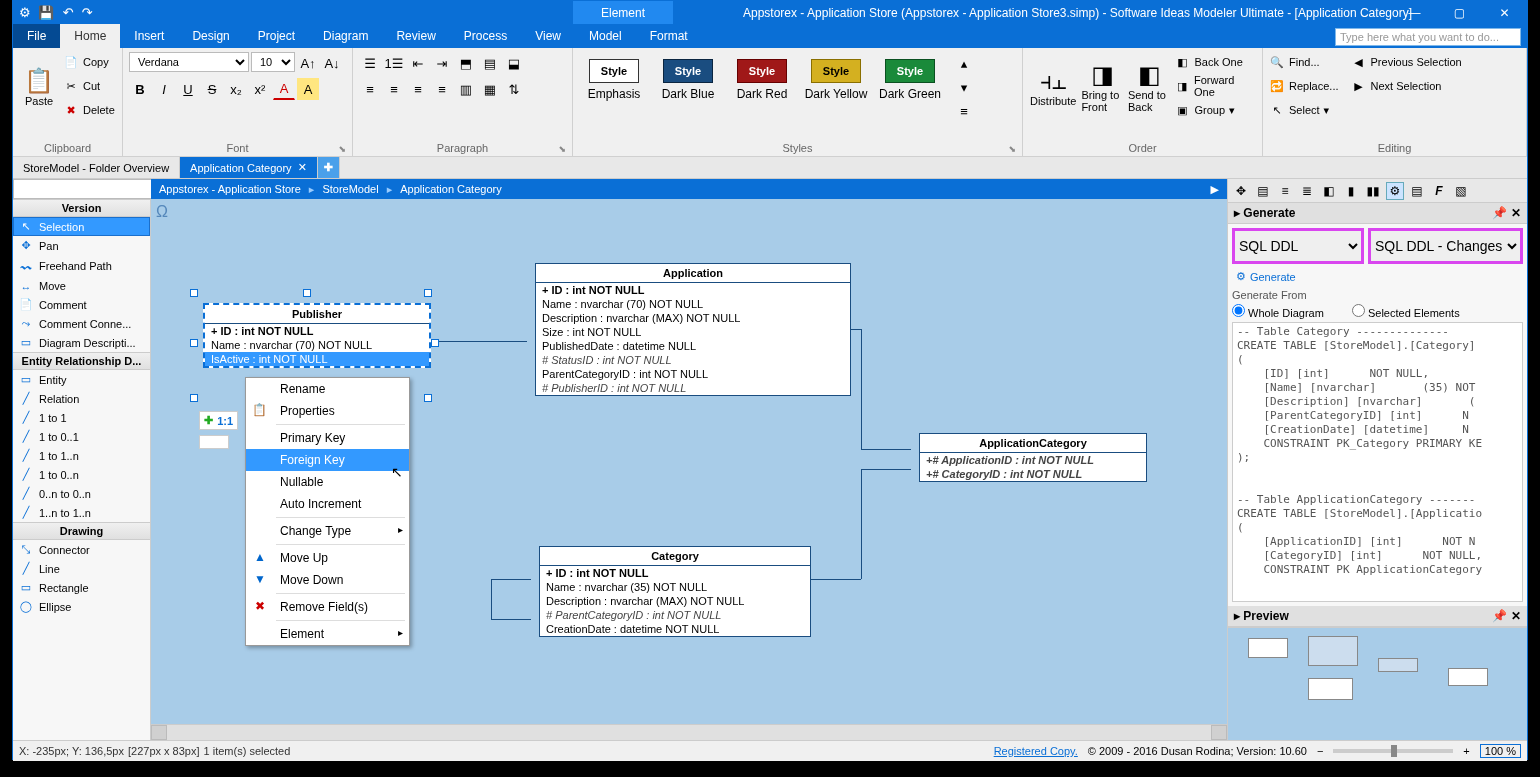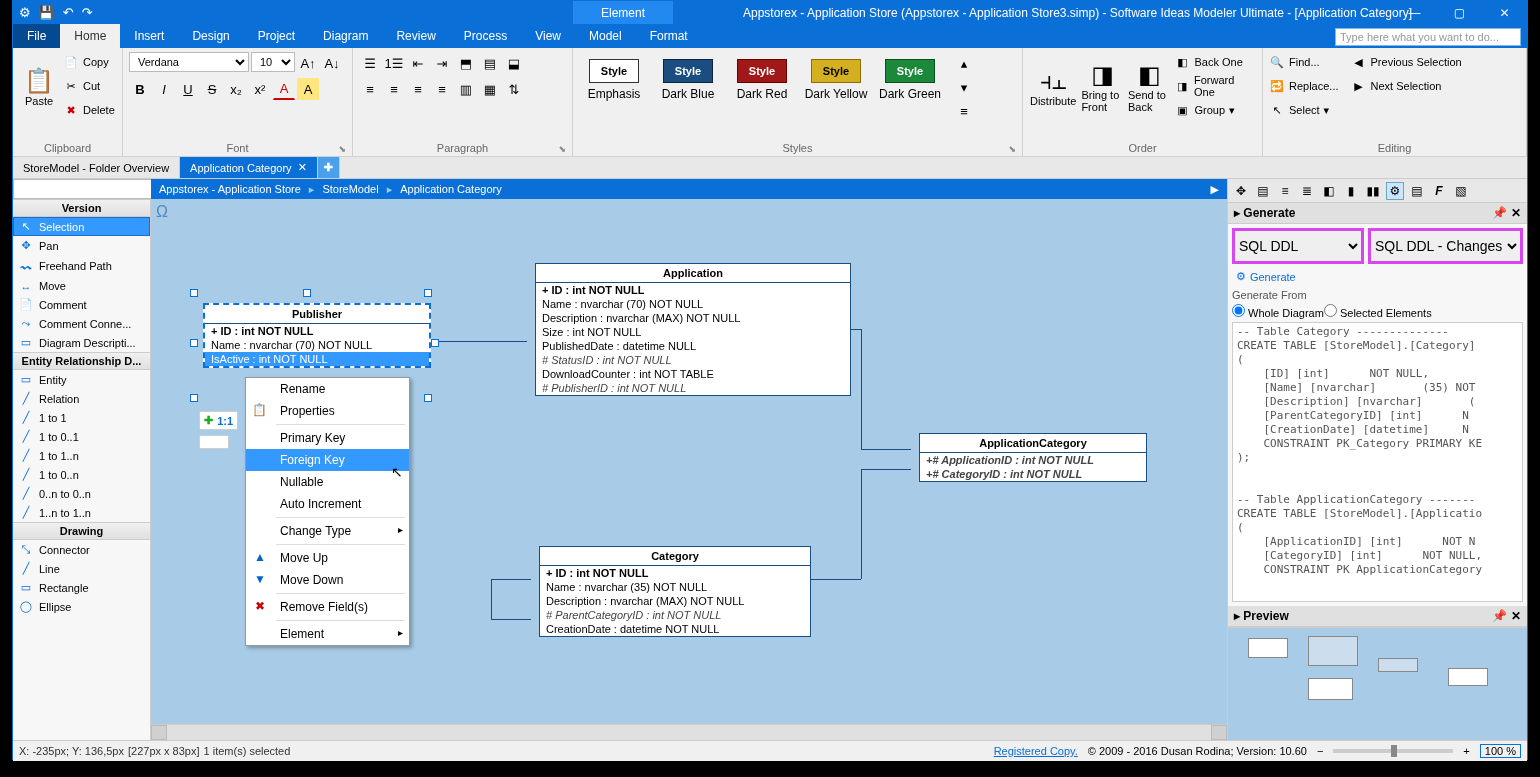--- a/index.html
+++ b/index.html
@@ -74,21 +74,21 @@
 .helper-box { position: absolute; background: #fff; border: 1px solid #ccc; display: flex; align-items: center; padding: 2px 4px; gap: 4px; font-size: 11px; font-weight: bold; color: #0a6fd6; }
 
 .right-panel { width: 300px; background: #f7f7f7; border-left: 1px solid #ccc; display: flex; flex-direction: column; }
 .right-toolbar { height: 24px; background: #e8e8e8; border-bottom: 1px solid #ccc; display: flex; align-items: center; padding: 0 4px; gap: 4px; }
 .right-toolbar span { width: 18px; height: 18px; display: flex; align-items: center; justify-content: center; font-size: 12px; cursor: pointer; }
 .panel-header { background: #e0e0e0; border-bottom: 1px solid #ccc; padding: 3px 6px; font-size: 12px; font-weight: bold; display: flex; align-items: flex-start; justify-content: space-between; }
 .panel-body { padding: 4px; font-size: 11px; }
 .sql-dropdown { display: flex; gap: 4px; margin-bottom: 4px; }
 .sql-dropdown select { flex: 1; height: 36px; font-size: 14px; border: 3px solid #d946ef; }
 .gen-btn { display: flex; align-items: center; gap: 4px; padding: 2px 4px; cursor: pointer; color: #0a6fd6; }
-.radio-row { display: flex; align-items: flex-end; gap: 0; padding: 3px 0; }
+.radio-row { display: flex; align-items: flex-end; gap: 28px; padding: 3px 0; }
 .code-area { background: #fff; border: 1px solid #ccc; font-family: Consolas, monospace; font-size: 11px; padding: 2px 4px; height: 280px; overflow: hidden; white-space: pre; color: #555; line-height: 14px; }
 .preview-box { flex: 1; background: #a8cce8; border-top: 1px solid #ccc; position: relative; min-height: 100px; }
 
 .hscroll { height: 16px; background: #f0f0f0; border-top: 1px solid #ccc; display: flex; }
 .hscroll .track { flex: 1; background: #e0e0e0; }
 .hscroll .btn { width: 16px; background: #d0d0d0; border: 1px solid #bbb; }
 
 .statusbar { height: 21px; background: #f0f0f0; border-top: 1px solid #ccc; display: flex; align-items: center; font-size: 11px; padding: 0 6px; justify-content: space-between; }
 .statusbar .left { display: flex; gap: 4px; color: #333; }
 .statusbar .right { display: flex; align-items: center; gap: 10px; }
@@ -439,21 +439,21 @@
         <div class="helper-box" style="left:48px;top:236px;width:30px;height:14px"></div>
 
         <div class="entity" style="left:376px;top:64px;width:316px">
           <div class="e-title">Application</div>
           <div class="e-row" style="font-weight:bold">+ ID : int NOT NULL</div>
           <div class="e-row">Name : nvarchar (70)  NOT NULL</div>
           <div class="e-row">Description : nvarchar (MAX)  NOT NULL</div>
           <div class="e-row">Size : int NOT NULL</div>
           <div class="e-row">PublishedDate : datetime NULL</div>
           <div class="e-row italic"># StatusID : int NOT NULL</div>
-          <div class="e-row">DownloadCounter : int NOT TABLE</div>
+          <div class="e-row">ParentCategoryID : int NOT NULL</div>
           <div class="e-row italic"># PublisherID : int NOT NULL</div>
         </div>
 
         <div class="entity" style="left:760px;top:234px;width:228px">
           <div class="e-title">ApplicationCategory</div>
           <div class="e-row italic" style="font-weight:bold">+# ApplicationID : int NOT NULL</div>
           <div class="e-row italic" style="font-weight:bold">+# CategoryID : int NOT NULL</div>
         </div>
 
         <div class="entity" style="left:380px;top:347px;width:272px">

